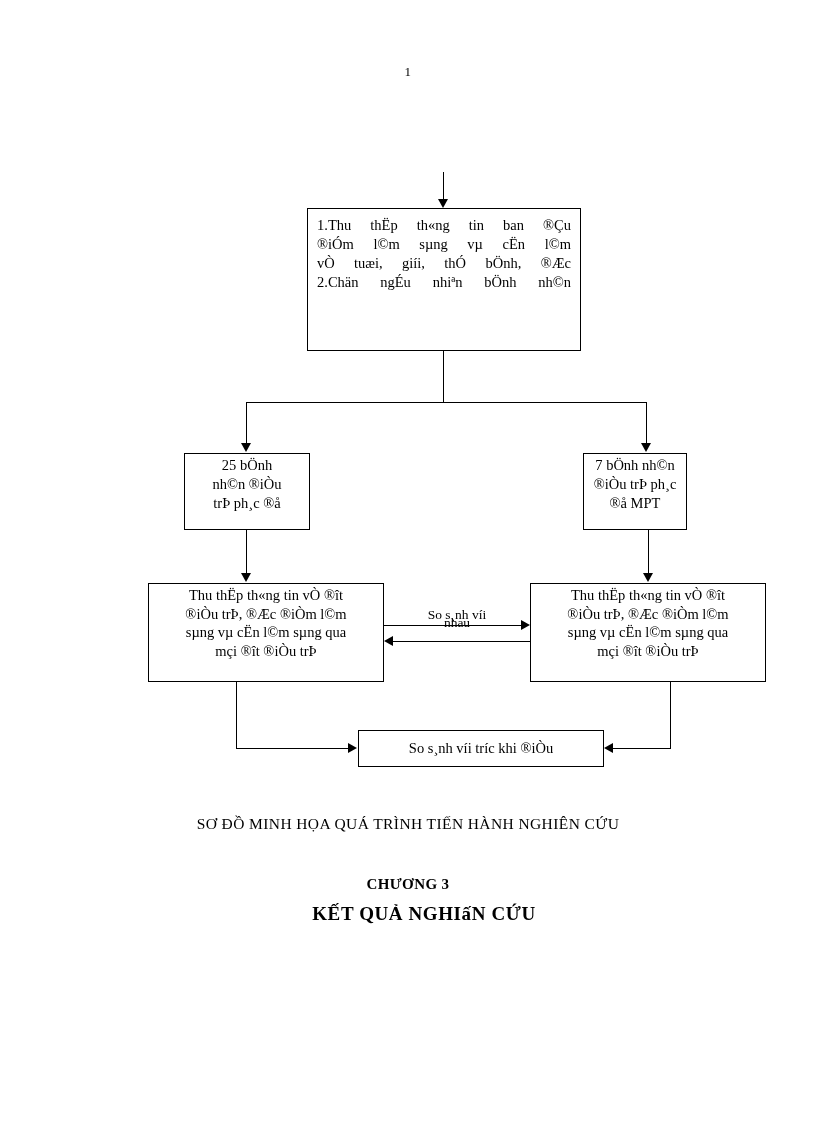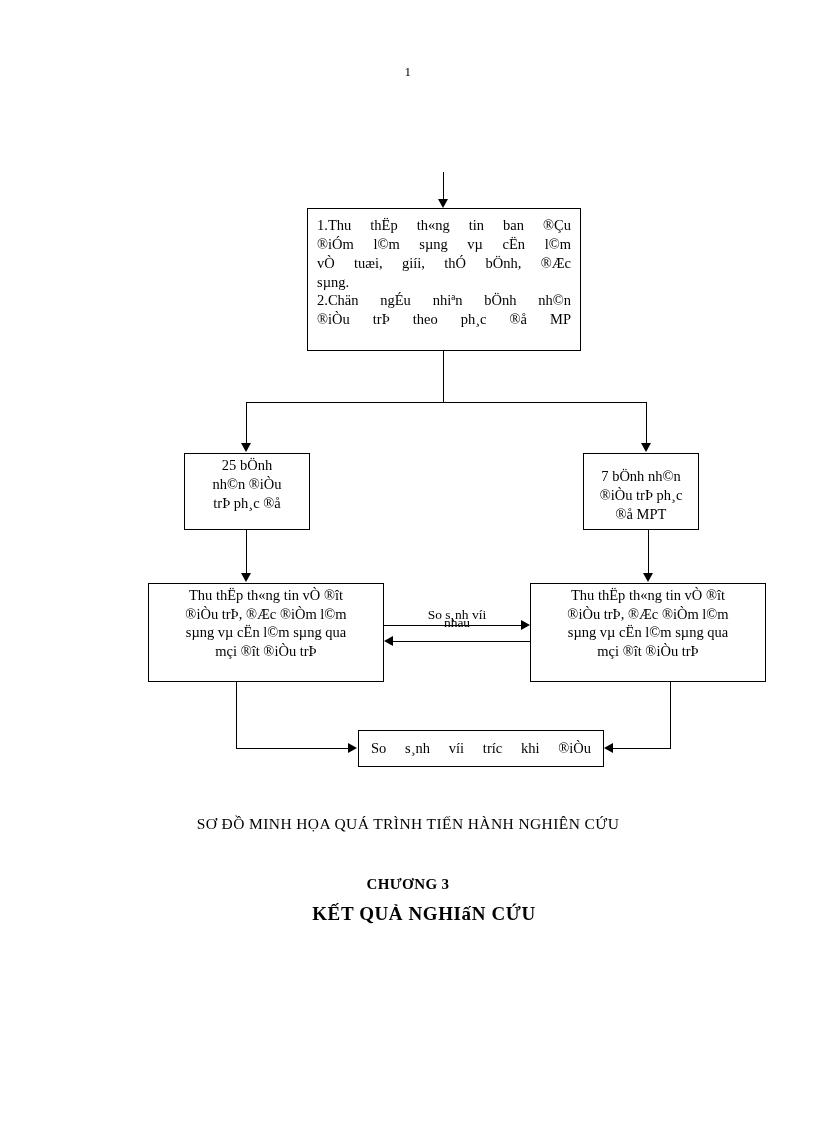--- a/index.html
+++ b/index.html
@@ -76,24 +76,24 @@
     left: 184px;
     top: 453px;
     width: 126px;
     height: 77px;
     text-align: center;
     padding: 2px 3px;
   }
   #box-right-small {
     left: 583px;
     top: 453px;
-    width: 116px;
+    width: 104px;
     height: 77px;
     text-align: center;
-    padding: 13px 3px;
+    padding: 2px 3px;
   }
 
   
   #box-left-mid {
     left: 148px;
     top: 583px;
     width: 236px;
     height: 99px;
     text-align: center;
     padding: 2px 4px;
@@ -111,20 +111,21 @@
 
   
   #box-bottom {
     left: 358px;
     top: 730px;
     width: 246px;
     height: 37px;
     text-align: center;
     padding: 0 12px;
     justify-content: center;
+    align-items: center;
   }
   #box-bottom .spread {
     display: block;
     text-align: justify;
     text-align-last: justify;
     -moz-text-align-last: justify;
   }
 
   
   .line-v { position: absolute; width: 0; border-left: 1.4px solid #000; }
@@ -204,28 +205,22 @@
       <span class="num">1.</span>
       <span class="txt spread">Thu thËp th«ng tin ban ®Çu</span>
     </div>
     <div class="li">
       <span class="txt spread">®iÓm l©m sµng vµ cËn l©m</span>
     </div>
     <div class="li">
       <span class="txt spread">vÒ tuæi, giíi, thÓ bÖnh, ®Æc</span>
     </div>
     <div class="li">
-      <span class="txt">sµng.</span>
-    </div>
-    <div class="li">
       <span class="num">2.</span>
       <span class="txt spread">Chän ngÉu nhiªn bÖnh nh©n</span>
-    </div>
-    <div class="li">
-      <span class="txt spread">®iÒu trÞ theo ph¸c ®å MP</span>
     </div>
   </div>
 
   <div class="line-v" style="left:443px; top:351px; height:51px;"></div>
   <div class="line-h" style="left:246px; top:402px; width:400px;"></div>
   <div class="line-v" style="left:246px; top:402px; height:42px;"></div>
   <div class="line-v" style="left:646px; top:402px; height:42px;"></div>
   <div class="arrow-down" style="left:241px; top:443px;"></div>
   <div class="arrow-down" style="left:641px; top:443px;"></div>
 

